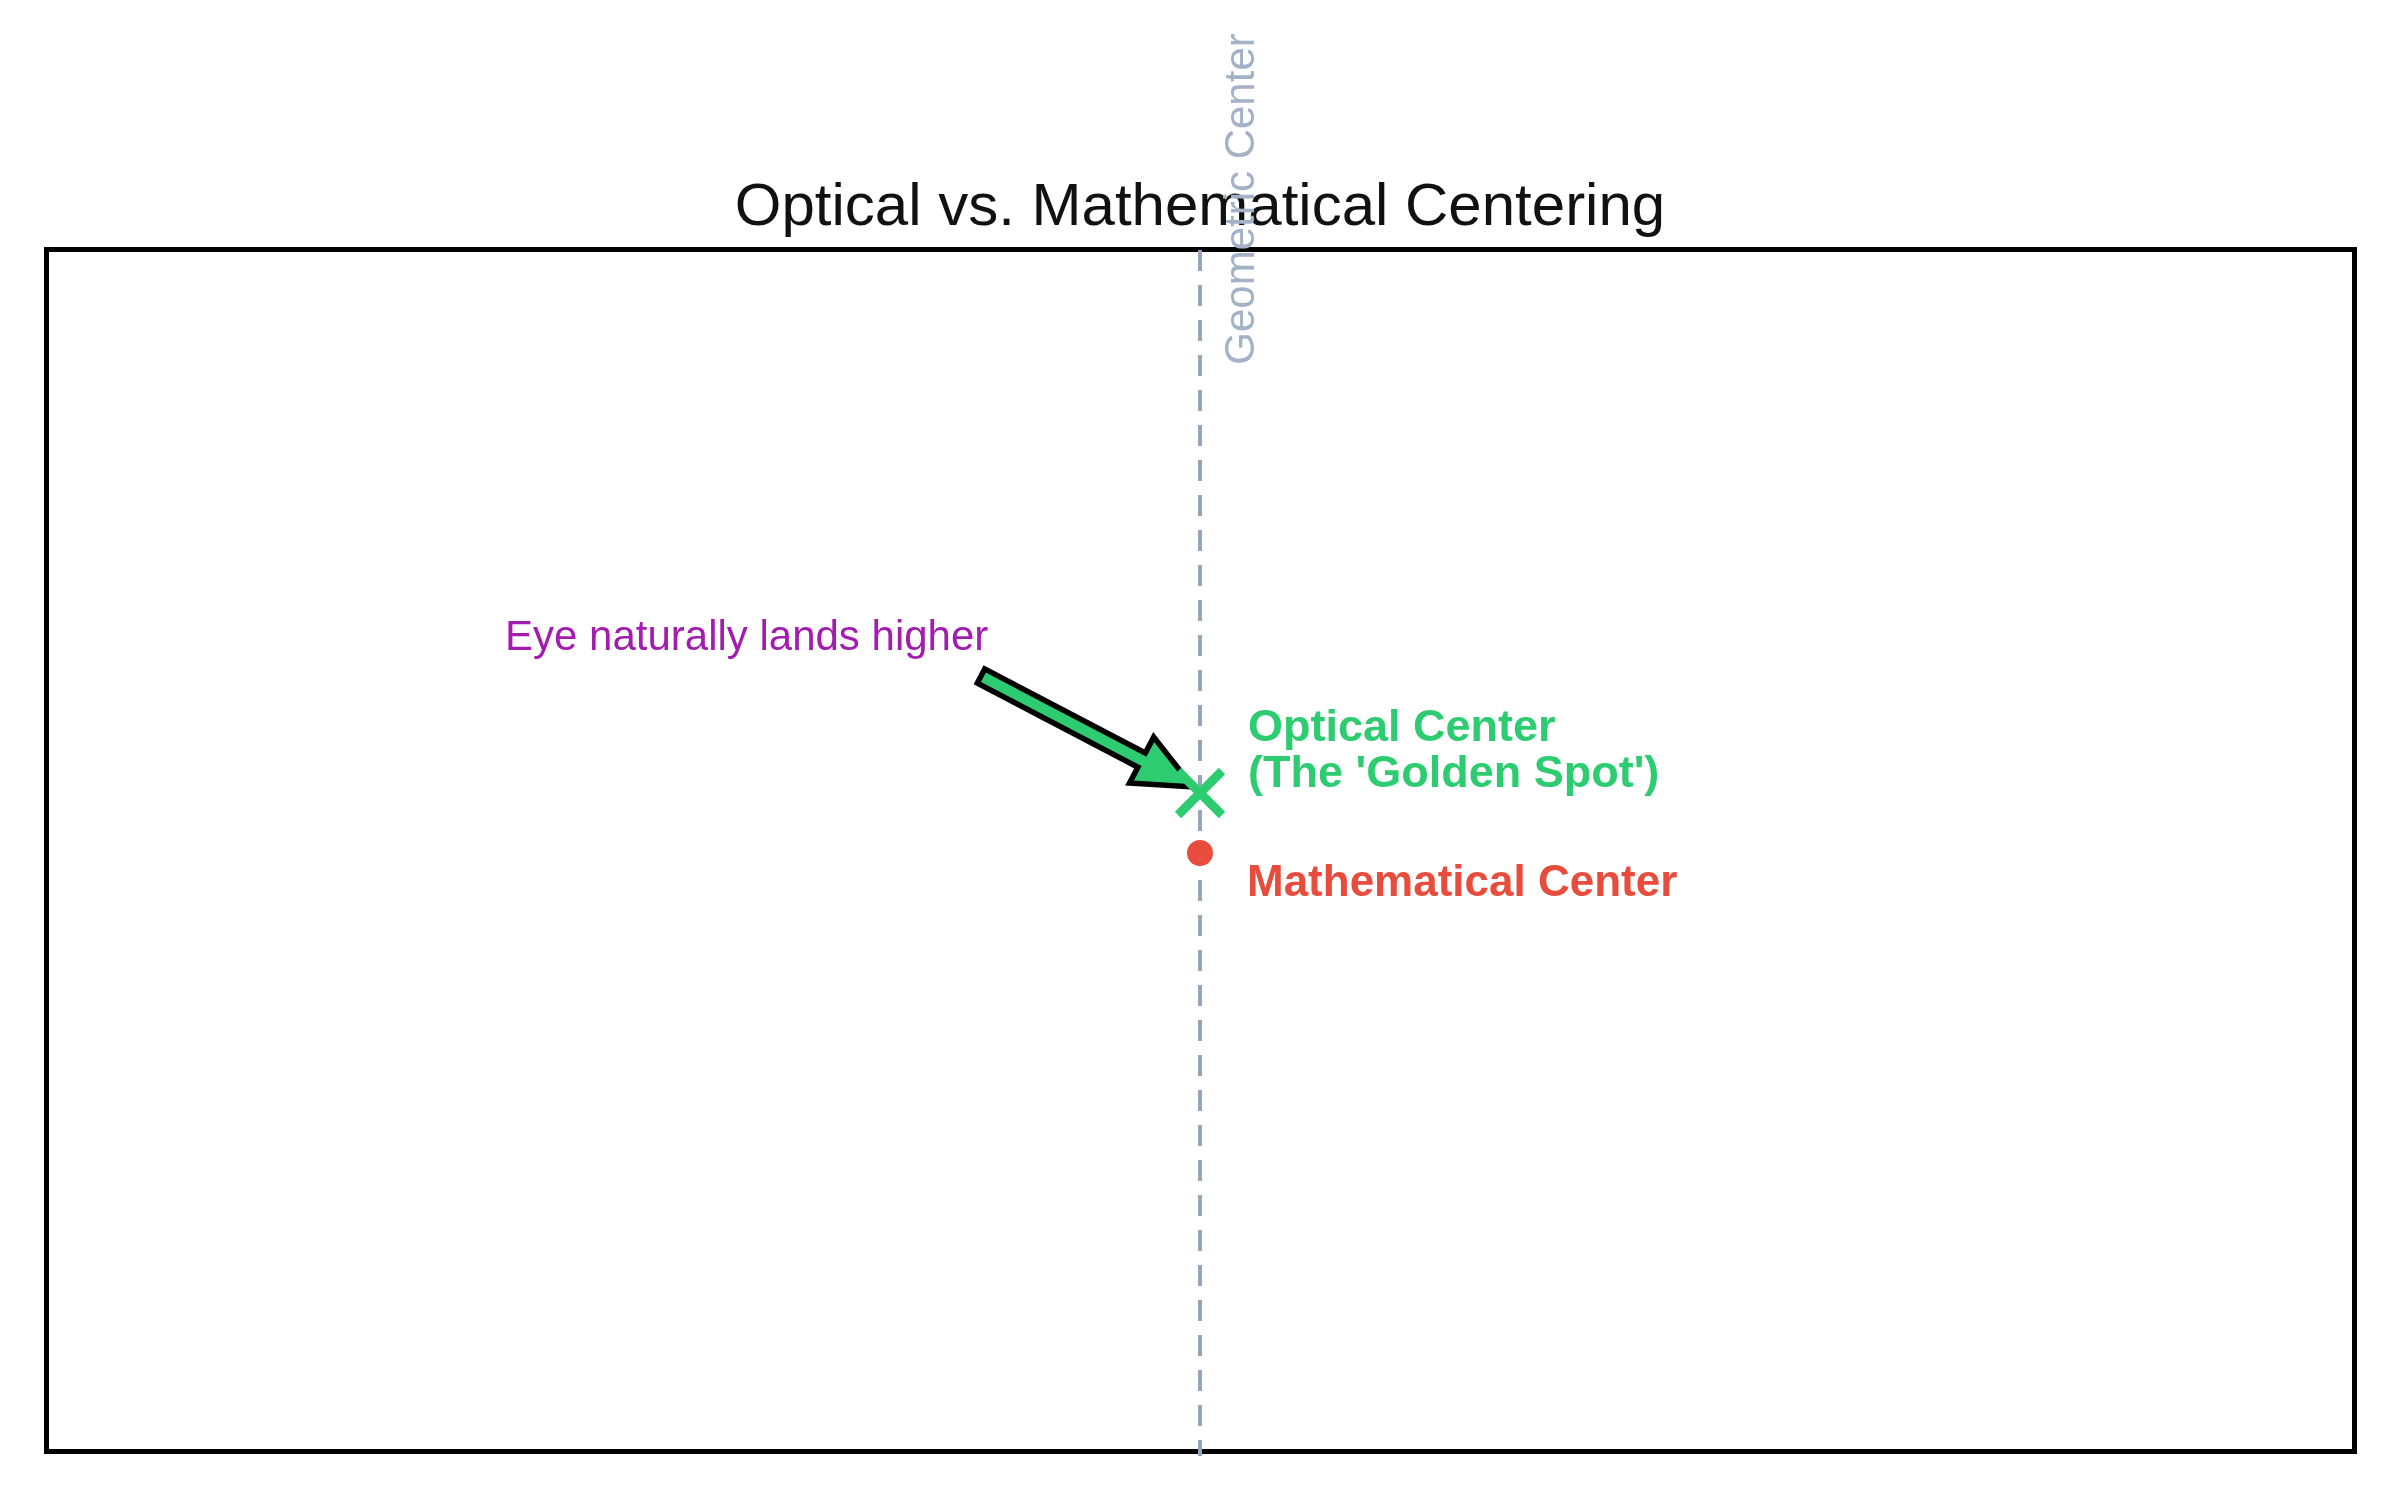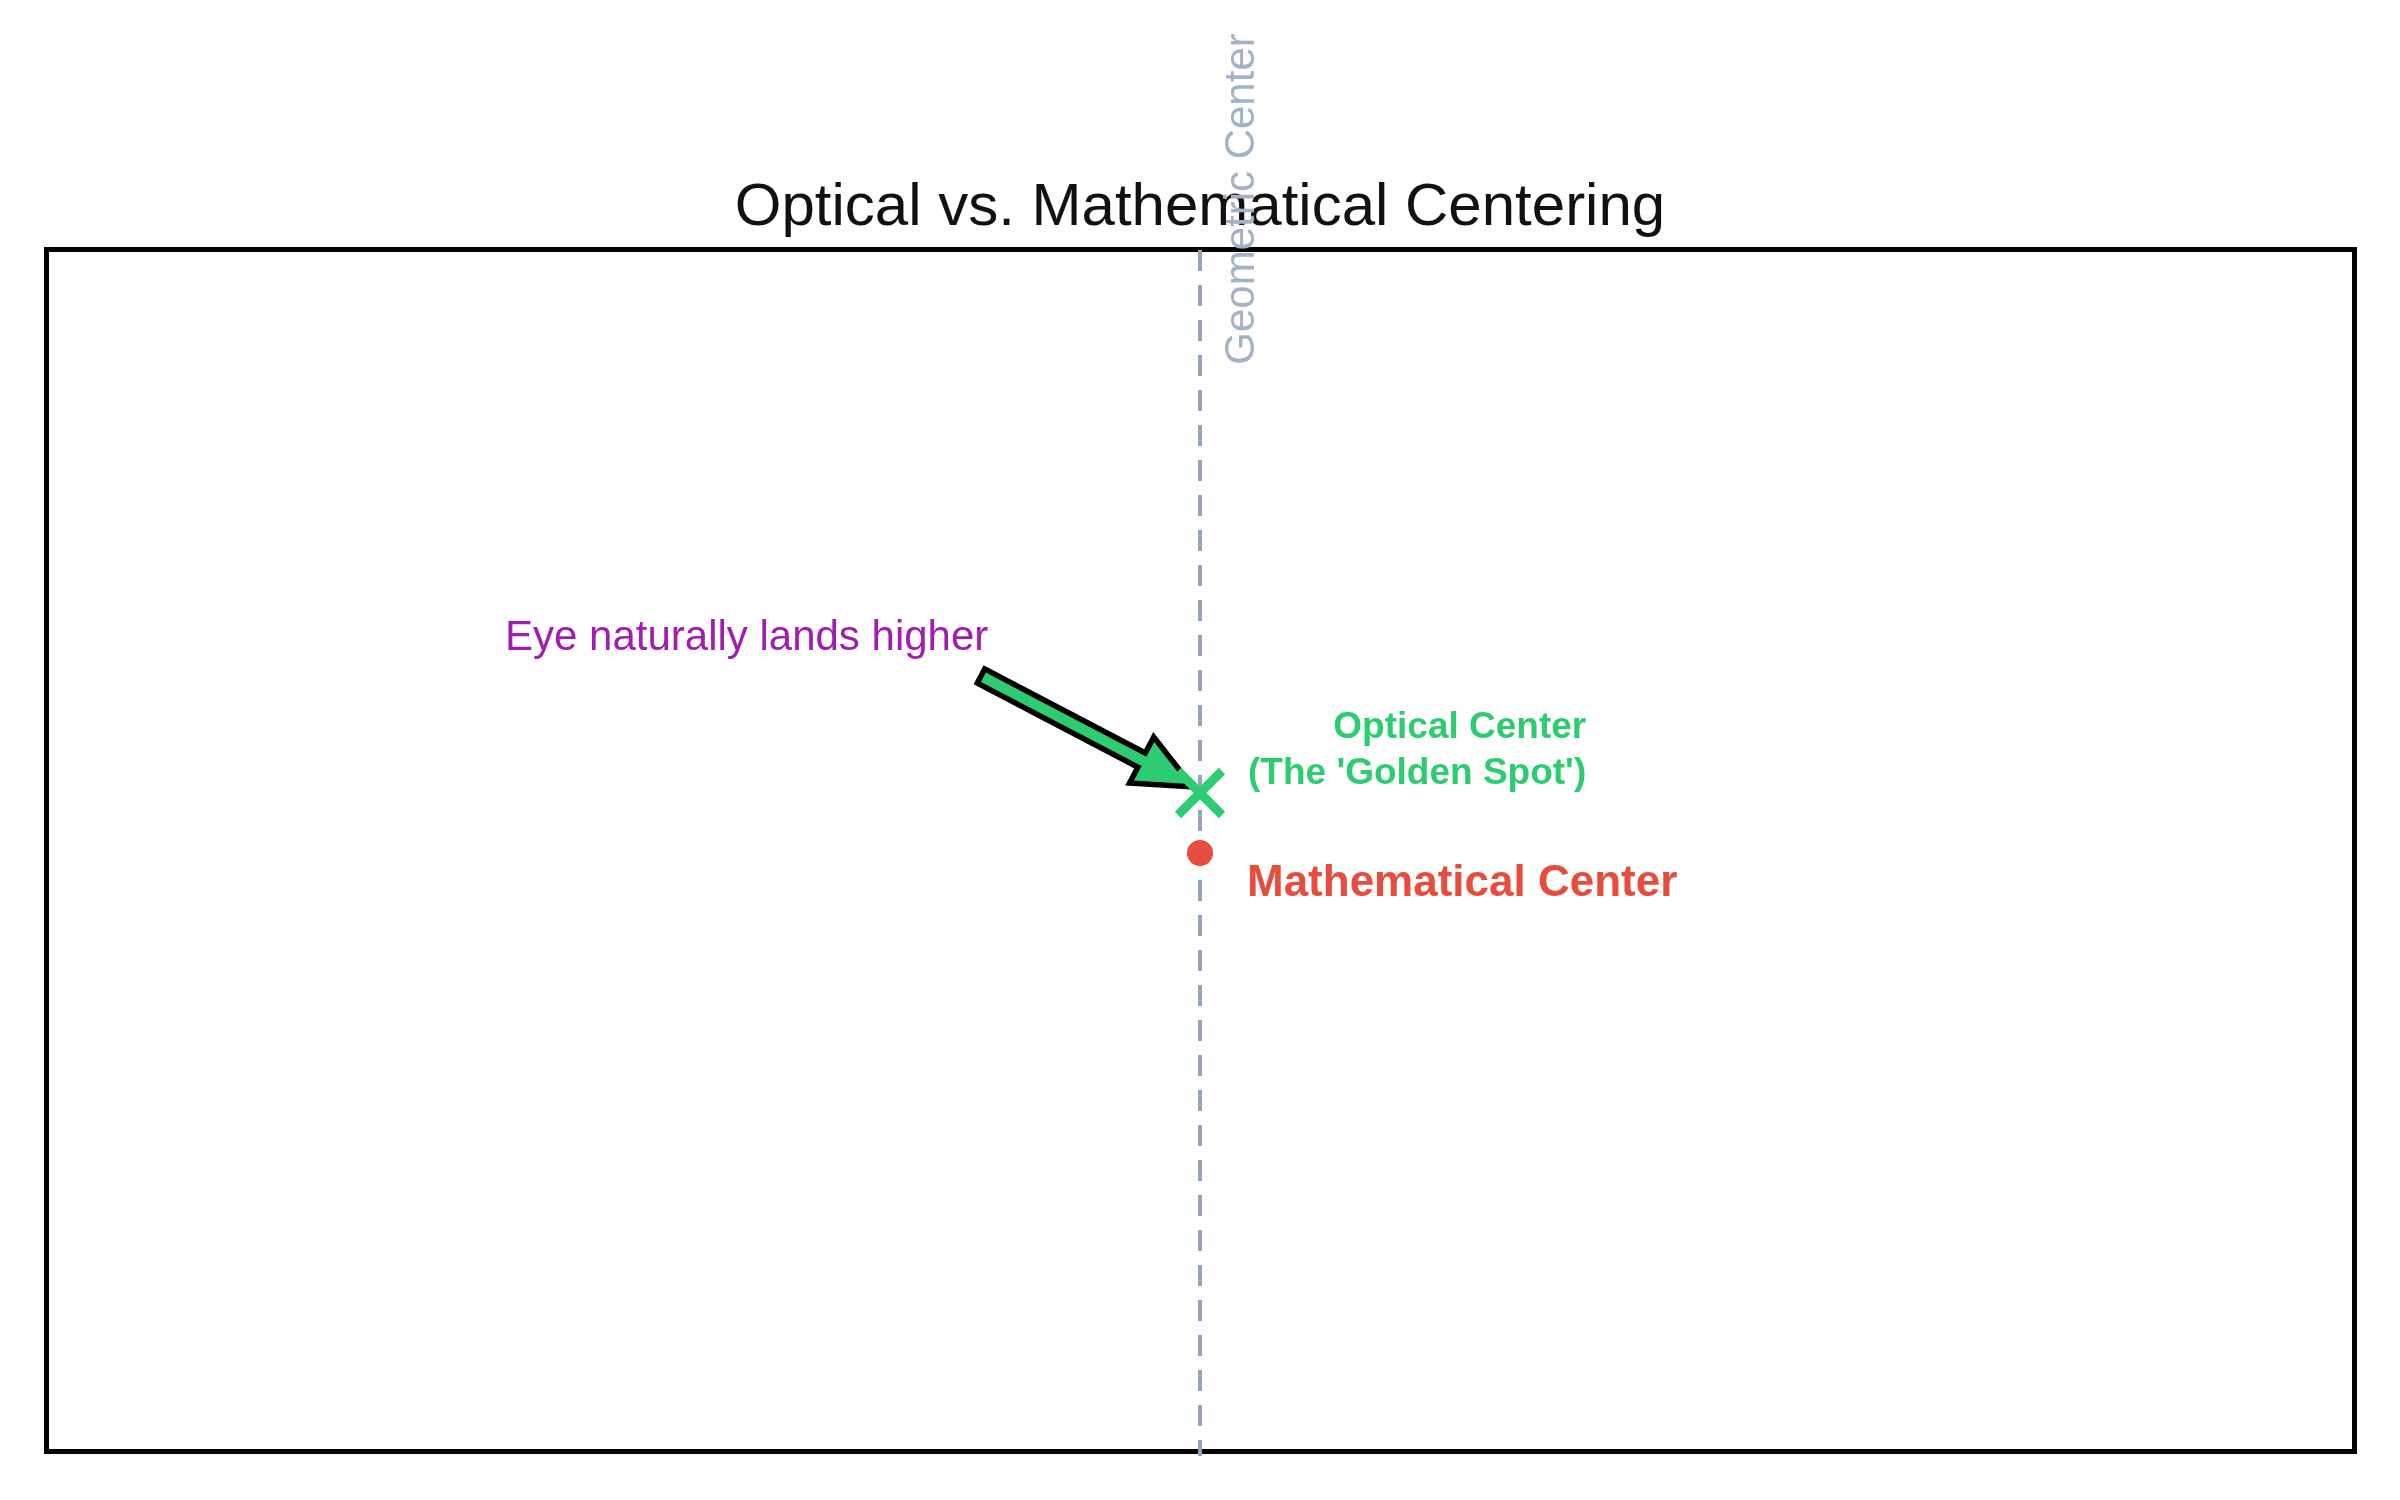--- a/index.html
+++ b/index.html
@@ -59,26 +59,25 @@
     top: 612px;
     white-space: nowrap;
     font-size: 42px;
     font-weight: 400;
     color: #34495e;
   }
   .optical-label {
     position: absolute;
     left: 1248px;
     top: 703px;
-    font-size: 37px;
+    font-size: 45px;
     font-weight: 700;
     line-height: 46px;
     white-space: nowrap;
     color: #2ecc71;
-    text-align: right;
   }
   .math-label {
     position: absolute;
     left: 1247px;
     top: 856px;
     font-size: 44px;
     font-weight: 700;
     white-space: nowrap;
     color: #e74c3c;
   }

